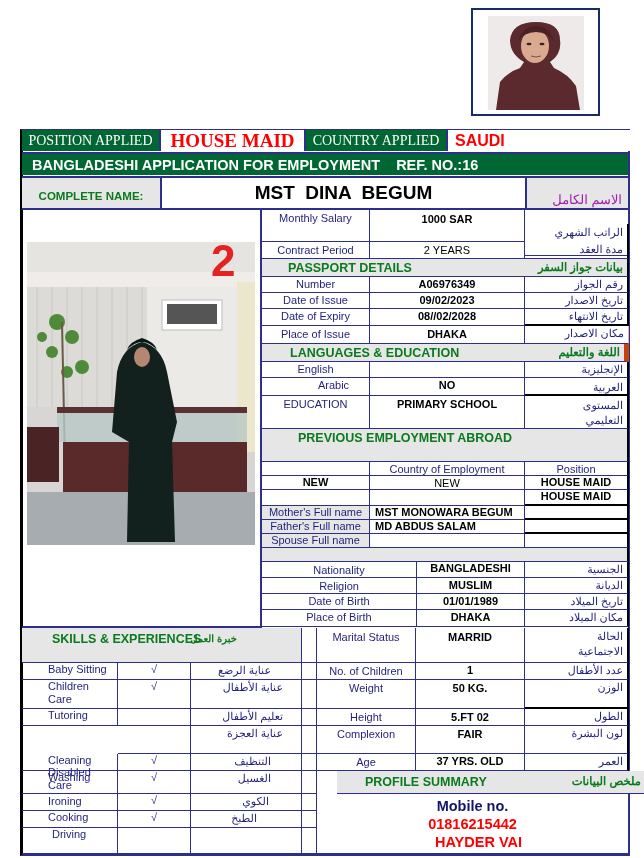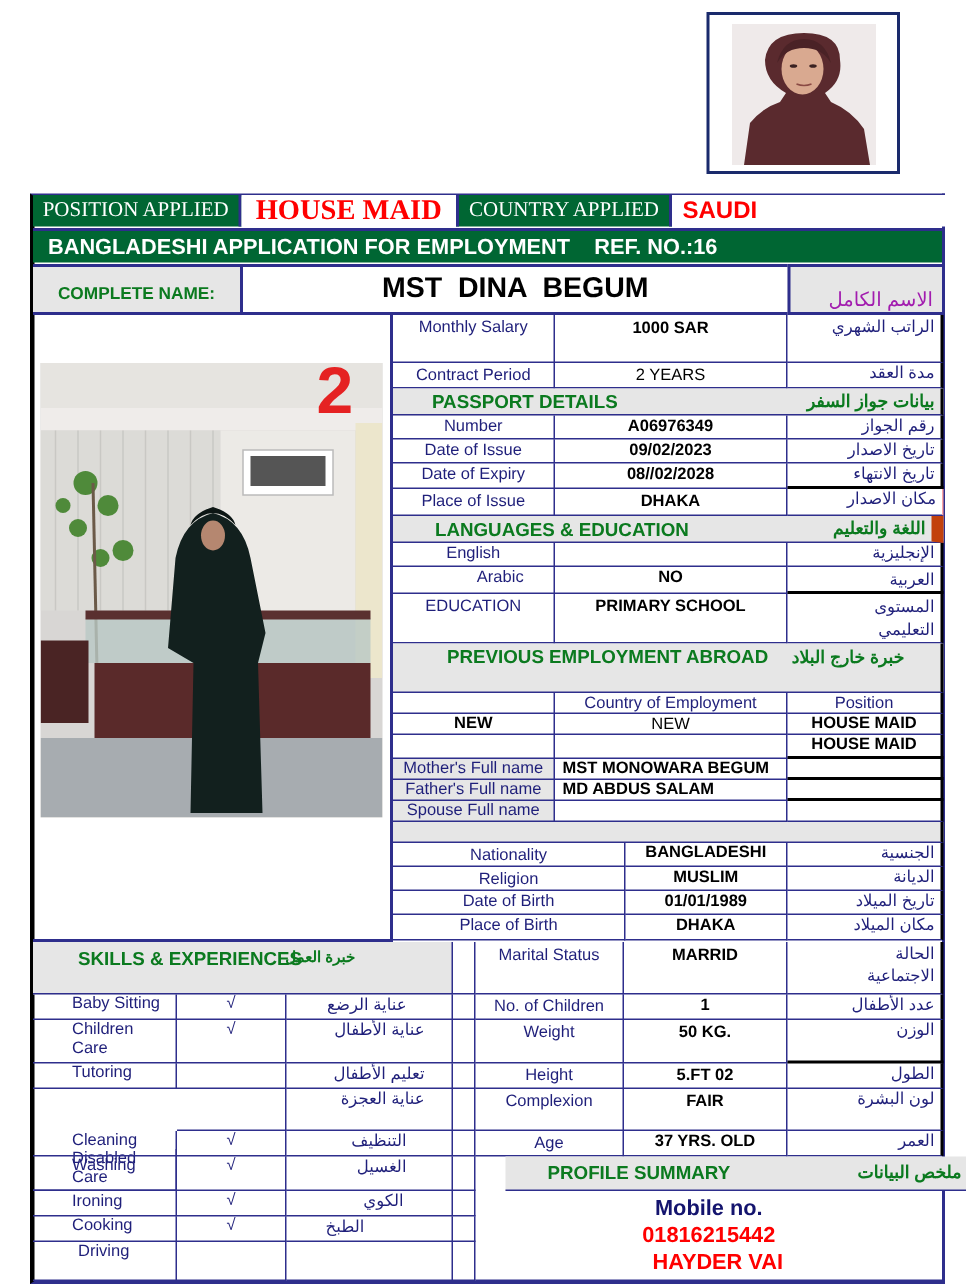--- a/index.html
+++ b/index.html
@@ -89,21 +89,21 @@
     <ellipse cx="115" cy="115" rx="8" ry="10" fill="#b58770"></ellipse>
     <path d="M100 108 Q115 92 130 108 Q128 100 115 96 Q102 100 100 108 Z" fill="#0c1614"></path>
   </svg>
   <div class="abs" style="left:184px;top:-6px;font-size:44px;font-weight:bold;color:#e52222;font-family:'Liberation Sans',sans-serif;">2</div>
 </div>
 
 <div class="abs" style="left:260px;top:210px;width:2px;height:417px;background:#2e2e8c;"></div>
 
 <div class="cell lbl" style="left:262px;top:210px;width:108px;height:32px;padding-top:2px;">Monthly Salary</div>
 <div class="cell val" style="left:370px;top:210px;width:155px;height:32px;padding-top:3px;">1000 SAR</div>
-<div class="cell ar" style="left:525px;top:210px;width:104px;height:32px;padding-top:1px;padding-left:20px;border-right:2px solid #000;">الراتب الشهري</div>
+<div class="cell ar" style="left:525px;top:224px;width:104px;height:32px;padding-top:1px;padding-left:20px;border-right:2px solid #000;">الراتب الشهري</div>
 
 <div class="cell lbl" style="left:262px;top:242px;width:108px;height:17px;padding-top:2px;">Contract Period</div>
 <div class="cell lbl" style="left:370px;top:242px;width:155px;height:17px;padding-top:2px;color:#000;">2 YEARS</div>
 <div class="cell ar" style="left:525px;top:242px;width:104px;height:17px;border-right:2px solid #000;">مدة العقد</div>
 
 <div class="cell grey" style="left:262px;top:259px;width:367px;height:18px;border-right:2px solid #000;">
   <span class="sec" style="position:absolute;left:26px;top:2px;">PASSPORT DETAILS</span>
   <span style="position:absolute;right:4px;top:1px;font-size:11.5px;font-weight:bold;color:#0b7a1f;direction:rtl;">بيانات جواز السفر</span>
 </div>
 <div>
@@ -117,39 +117,38 @@
 
   <div class="cell lbl" style="left:262px;top:309px;width:108px;height:17px;padding-top:1px;">Date of Expiry</div>
   <div class="cell val" style="left:370px;top:309px;width:155px;height:17px;padding-top:1px;">08//02/2028</div>
   <div class="cell ar" style="left:525px;top:309px;width:104px;height:17px;border-right:2px solid #000;border-bottom:2px solid #000;">تاريخ الانتهاء</div>
 
   <div class="cell lbl" style="left:262px;top:326px;width:108px;height:18px;padding-top:2px;">Place of Issue</div>
   <div class="cell val" style="left:370px;top:326px;width:155px;height:18px;padding-top:2px;">DHAKA</div>
   <div class="cell ar" style="left:525px;top:326px;width:104px;height:18px;border-right:1px solid #fca5a5;">مكان الاصدار</div>
 </div>
 
-<div class="cell grey" style="left:262px;top:344px;width:367px;height:18px;border-right:8px solid #c2410c;text-decoration:underline;">
+<div class="cell grey" style="left:262px;top:344px;width:367px;height:18px;border-right:5px solid #c2410c;text-decoration:underline;">
   <span class="sec" style="position:absolute;left:28px;top:2px;">LANGUAGES &amp; EDUCATION</span>
   <span style="position:absolute;right:4px;top:1px;font-size:11.5px;font-weight:bold;color:#0b7a1f;direction:rtl;">اللغة والتعليم</span>
 </div>
 <div class="cell lbl" style="left:262px;top:362px;width:108px;height:16px;padding-top:1px;">English</div>
 <div class="cell val" style="left:370px;top:362px;width:155px;height:16px;"></div>
 <div class="cell ar" style="left:525px;top:362px;width:104px;height:16px;border-right:2px solid #000;">الإنجليزية</div>
 
 <div class="cell lbl" style="left:262px;top:378px;width:108px;height:18px;padding-top:1px;padding-left:36px;">Arabic</div>
 <div class="cell val" style="left:370px;top:378px;width:155px;height:18px;padding-top:1px;">NO</div>
 <div class="cell ar" style="left:525px;top:378px;width:104px;height:18px;border-right:2px solid #000;border-bottom:2px solid #000;padding-top:2px;">العربية</div>
 
 <div class="cell lbl" style="left:262px;top:396px;width:108px;height:33px;padding-top:2px;">EDUCATION</div>
 <div class="cell val" style="left:370px;top:396px;width:155px;height:33px;padding-top:2px;">PRIMARY SCHOOL</div>
 <div class="cell ar" style="left:525px;top:396px;width:104px;height:33px;padding-left:30px;padding-top:2px;border-right:2px solid #000;">المستوى التعليمي</div>
 
 <div class="cell grey" style="left:262px;top:429px;width:367px;height:33px;border-right:2px solid #000;">
   <span class="sec" style="position:absolute;left:36px;top:2px;">PREVIOUS EMPLOYMENT ABROAD</span>
-  <span style="position:absolute;left:140px;right:24px;top:2px;font-size:11.5px;font-weight:bold;color:#0b7a1f;direction:rtl;text-align:right;line-height:17px;">خبرة خارج البلاد</span>
 </div>
 <div class="cell" style="left:262px;top:462px;width:108px;height:14px;"></div>
 <div class="cell lbl" style="left:370px;top:462px;width:155px;height:14px;padding-top:1px;">Country of Employment</div>
 <div class="cell lbl" style="left:525px;top:462px;width:104px;height:14px;padding-top:1px;border-right:2px solid #000;">Position</div>
 
 <div class="cell val" style="left:262px;top:476px;width:108px;height:14px;">NEW</div>
 <div class="cell lbl" style="left:370px;top:476px;width:155px;height:14px;color:#000;padding-top:1px;">NEW</div>
 <div class="cell val" style="left:525px;top:476px;width:104px;height:14px;border-right:2px solid #000;">HOUSE MAID</div>
 
 <div class="cell val" style="left:262px;top:490px;width:108px;height:16px;"></div>
@@ -227,21 +226,21 @@
   <div class="cell ar" style="left:191px;top:771px;width:111px;height:23px;padding-right:30px;">الغسيل</div>
   <div class="cell" style="left:302px;top:771px;width:15px;height:23px;"></div>
 
   <div class="cell" style="left:22px;top:794px;width:96px;height:17px;font-size:11px;padding-left:26px;padding-top:1px;color:#1f1f7a;"><span>Ironing</span></div>
   <div class="cell lbl" style="left:118px;top:794px;width:73px;height:17px;">√</div>
   <div class="cell ar" style="left:191px;top:794px;width:111px;height:17px;padding-right:32px;">الكوي</div>
   <div class="cell" style="left:302px;top:794px;width:15px;height:17px;"></div>
 
   <div class="cell" style="left:22px;top:811px;width:96px;height:17px;font-size:11px;padding-left:26px;color:#1f1f7a;"><span>Cooking</span></div>
   <div class="cell lbl" style="left:118px;top:811px;width:73px;height:17px;">√</div>
-  <div class="cell ar" style="left:191px;top:811px;width:111px;height:17px;padding-right:32px;text-align:center;">الطبخ</div>
+  <div class="cell ar" style="left:191px;top:811px;width:111px;height:17px;padding-right:44px;">الطبخ</div>
   <div class="cell" style="left:302px;top:811px;width:15px;height:17px;"></div>
 
   <div class="cell" style="left:22px;top:828px;width:96px;height:26px;font-size:11px;padding-left:30px;color:#1f1f7a;"><span>Driving</span></div>
   <div class="cell lbl" style="left:118px;top:828px;width:73px;height:26px;"></div>
   <div class="cell ar" style="left:191px;top:828px;width:111px;height:26px;"></div>
   <div class="cell" style="left:302px;top:828px;width:15px;height:26px;"></div>
 </div>
 
 <div>
   <div class="cell lbl" style="left:317px;top:628px;width:99px;height:35px;padding-top:3px;">Marital Status</div>

